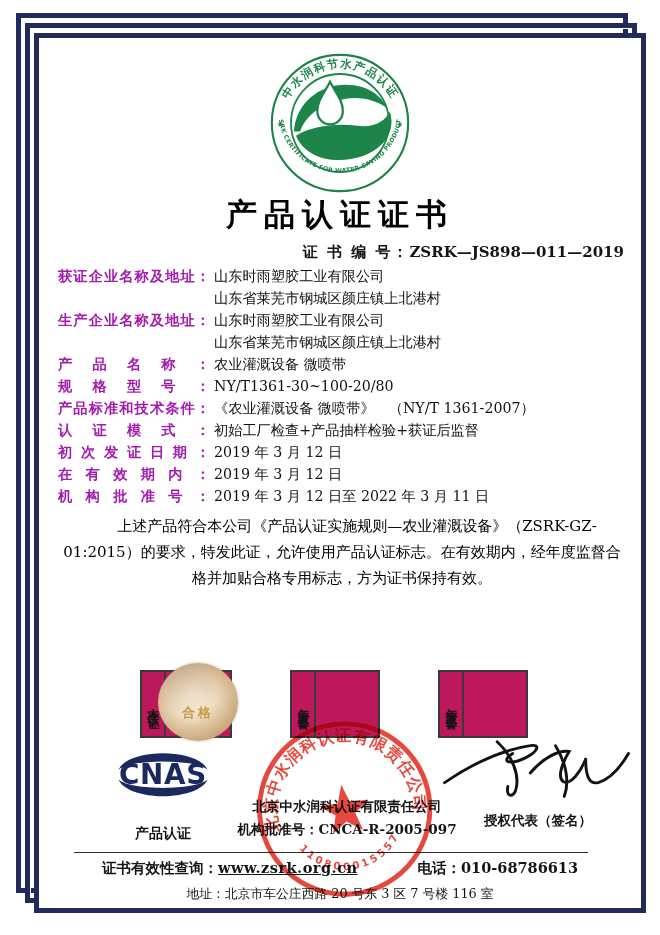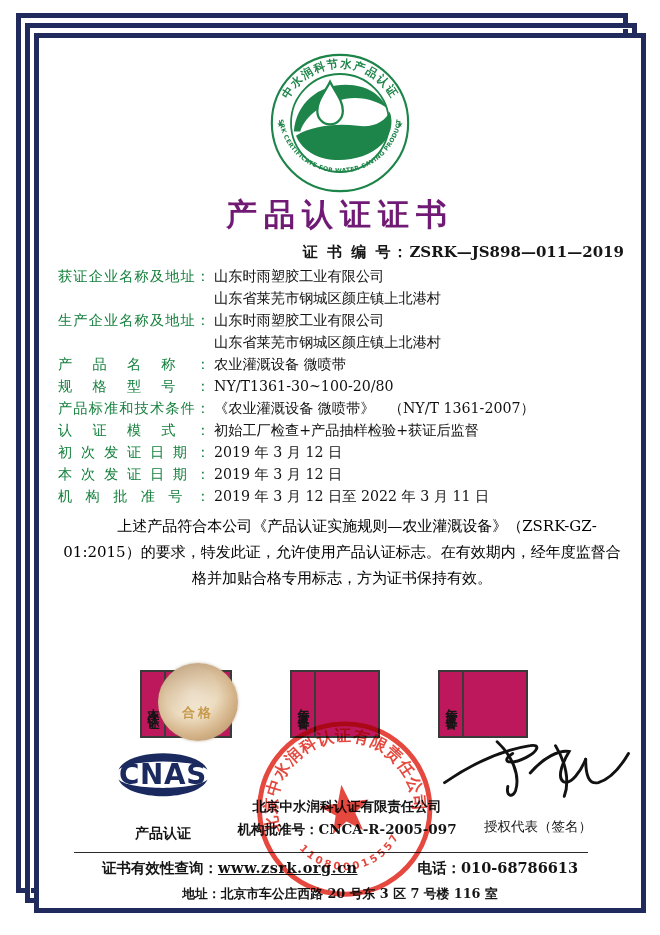--- a/index.html
+++ b/index.html
@@ -12,30 +12,30 @@
   #frame-back{left:16px;top:13px;}
   #frame-mid{left:25px;top:23px;box-shadow:0 0 0 1px #fff inset;}
   #frame-front{left:34px;top:33px;background:#fff;}
   .content{position:absolute;left:52px;top:46px;width:576px;height:860px;}
 
   
   .seal{position:absolute;left:50%;top:6px;transform:translateX(-50%);}
   
   .title{position:absolute;top:148px;width:100%;text-align:center;
     font-family:"DejaVu Sans","Liberation Sans",sans-serif;
-    font-size:31px;font-weight:bold;letter-spacing:7px;color:#701a75;}
+    font-size:31px;font-weight:bold;letter-spacing:7px;color:#000000;}
   .certno{position:absolute;top:197px;right:4px;font-size:15px;}
   .certno .lbl{font-family:"DejaVu Sans","Liberation Sans",sans-serif;font-weight:bold;letter-spacing:2px;}
   .certno .val{font-weight:600;}
 
   
   .fields{position:absolute;top:219px;left:6px;right:0;font-size:14.2px;line-height:22px;}
   .f-row{display:flex;}
   .f-label{width:152px;flex:0 0 152px;font-family:"DejaVu Sans","Liberation Sans",sans-serif;
-    font-weight:normal;text-align:justify;text-align-last:justify;color:#15803d;}
+    font-weight:bold;text-align:justify;text-align-last:justify;color:#a21caf;}
   .f-value{padding-left:4px;color:#101010;}
   .f-cont .f-value{padding-left:4px;}
 
   .statement{position:absolute;top:452px;left:4px;right:0;font-size:15px;line-height:26px;
     text-indent:2em;color:#000000;text-align:center;}
 
   
   .sbox{position:absolute;top:624px;height:64px;border:2px solid #3a3a3a;background:#be185d;display:flex;}
   #box-current{left:88px;width:88px;}
   #box-annual1{left:238px;width:86px;}
@@ -57,27 +57,27 @@
   .cnas-line1{font-size:14px;font-weight:bold;margin-top:15px;
     font-family:"DejaVu Sans","Liberation Sans",sans-serif;}
   .cnas-line2{font-size:14.5px;font-weight:bold;letter-spacing:1px;
     font-family:"DejaVu Sans","Liberation Sans",sans-serif;}
   .issuer{position:absolute;left:176px;top:752px;width:238px;text-align:center;z-index:1;}
   .issuer-company{font-size:13.5px;font-weight:bold;}
   .issuer-approval{font-size:13.5px;font-weight:bold;margin-top:5px;}
   .stamp-wrap{position:absolute;left:200px;top:670px;z-index:5;transform:rotate(-8deg);
     mix-blend-mode:multiply;}
   .sign-block{position:absolute;left:386px;top:688px;width:200px;text-align:center;}
-  .sign-label{font-size:13.5px;font-weight:normal;margin-top:8px;}
+  .sign-label{font-size:13.5px;font-weight:bold;margin-top:2px;}
 
   .divider{position:absolute;top:806px;left:22px;width:514px;border-top:1.6px solid #2a2a2a;}
   .footer1{position:absolute;top:813px;width:100%;text-align:center;font-size:14.5px;font-weight:bold;}
   .footer1 .url{text-decoration:underline;letter-spacing:.5px;}
   .footer1 .gap{display:inline-block;width:60px;}
-  .footer2{position:absolute;top:840px;width:100%;text-align:center;font-size:12.8px;font-weight:bold;}
+  .footer2{position:absolute;top:840px;width:100%;text-align:center;font-size:12.8px;font-weight:normal;}
 </style>
 </head>
 <body>
 
 <div class="frame" id="frame-back"></div>
 <div class="frame" id="frame-mid"></div>
 <div class="frame" id="frame-front"></div>
 
 <div class="content">
 
@@ -140,21 +140,21 @@
     </div>
     <div class="f-row">
       <span class="f-label">认证模式：</span>
       <span class="f-value">初始工厂检查+产品抽样检验+获证后监督</span>
     </div>
     <div class="f-row">
       <span class="f-label">初次发证日期：</span>
       <span class="f-value">2019 年 3 月 12 日</span>
     </div>
     <div class="f-row">
-      <span class="f-label">本次发证日期：</span>
+      <span class="f-label">在有效期内：</span>
       <span class="f-value">2019 年 3 月 12 日</span>
     </div>
     <div class="f-row">
       <span class="f-label">机构批准号：</span>
       <span class="f-value">2019 年 3 月 12 日至 2022 年 3 月 11 日</span>
     </div>
   </div>
 
   <p class="statement">上述产品符合本公司《产品认证实施规则—农业灌溉设备》（ZSRK-GZ- 01:2015）的要求，特发此证，允许使用产品认证标志。在有效期内，经年度监督合格并加贴合格专用标志，方为证书保持有效。</p>
 

